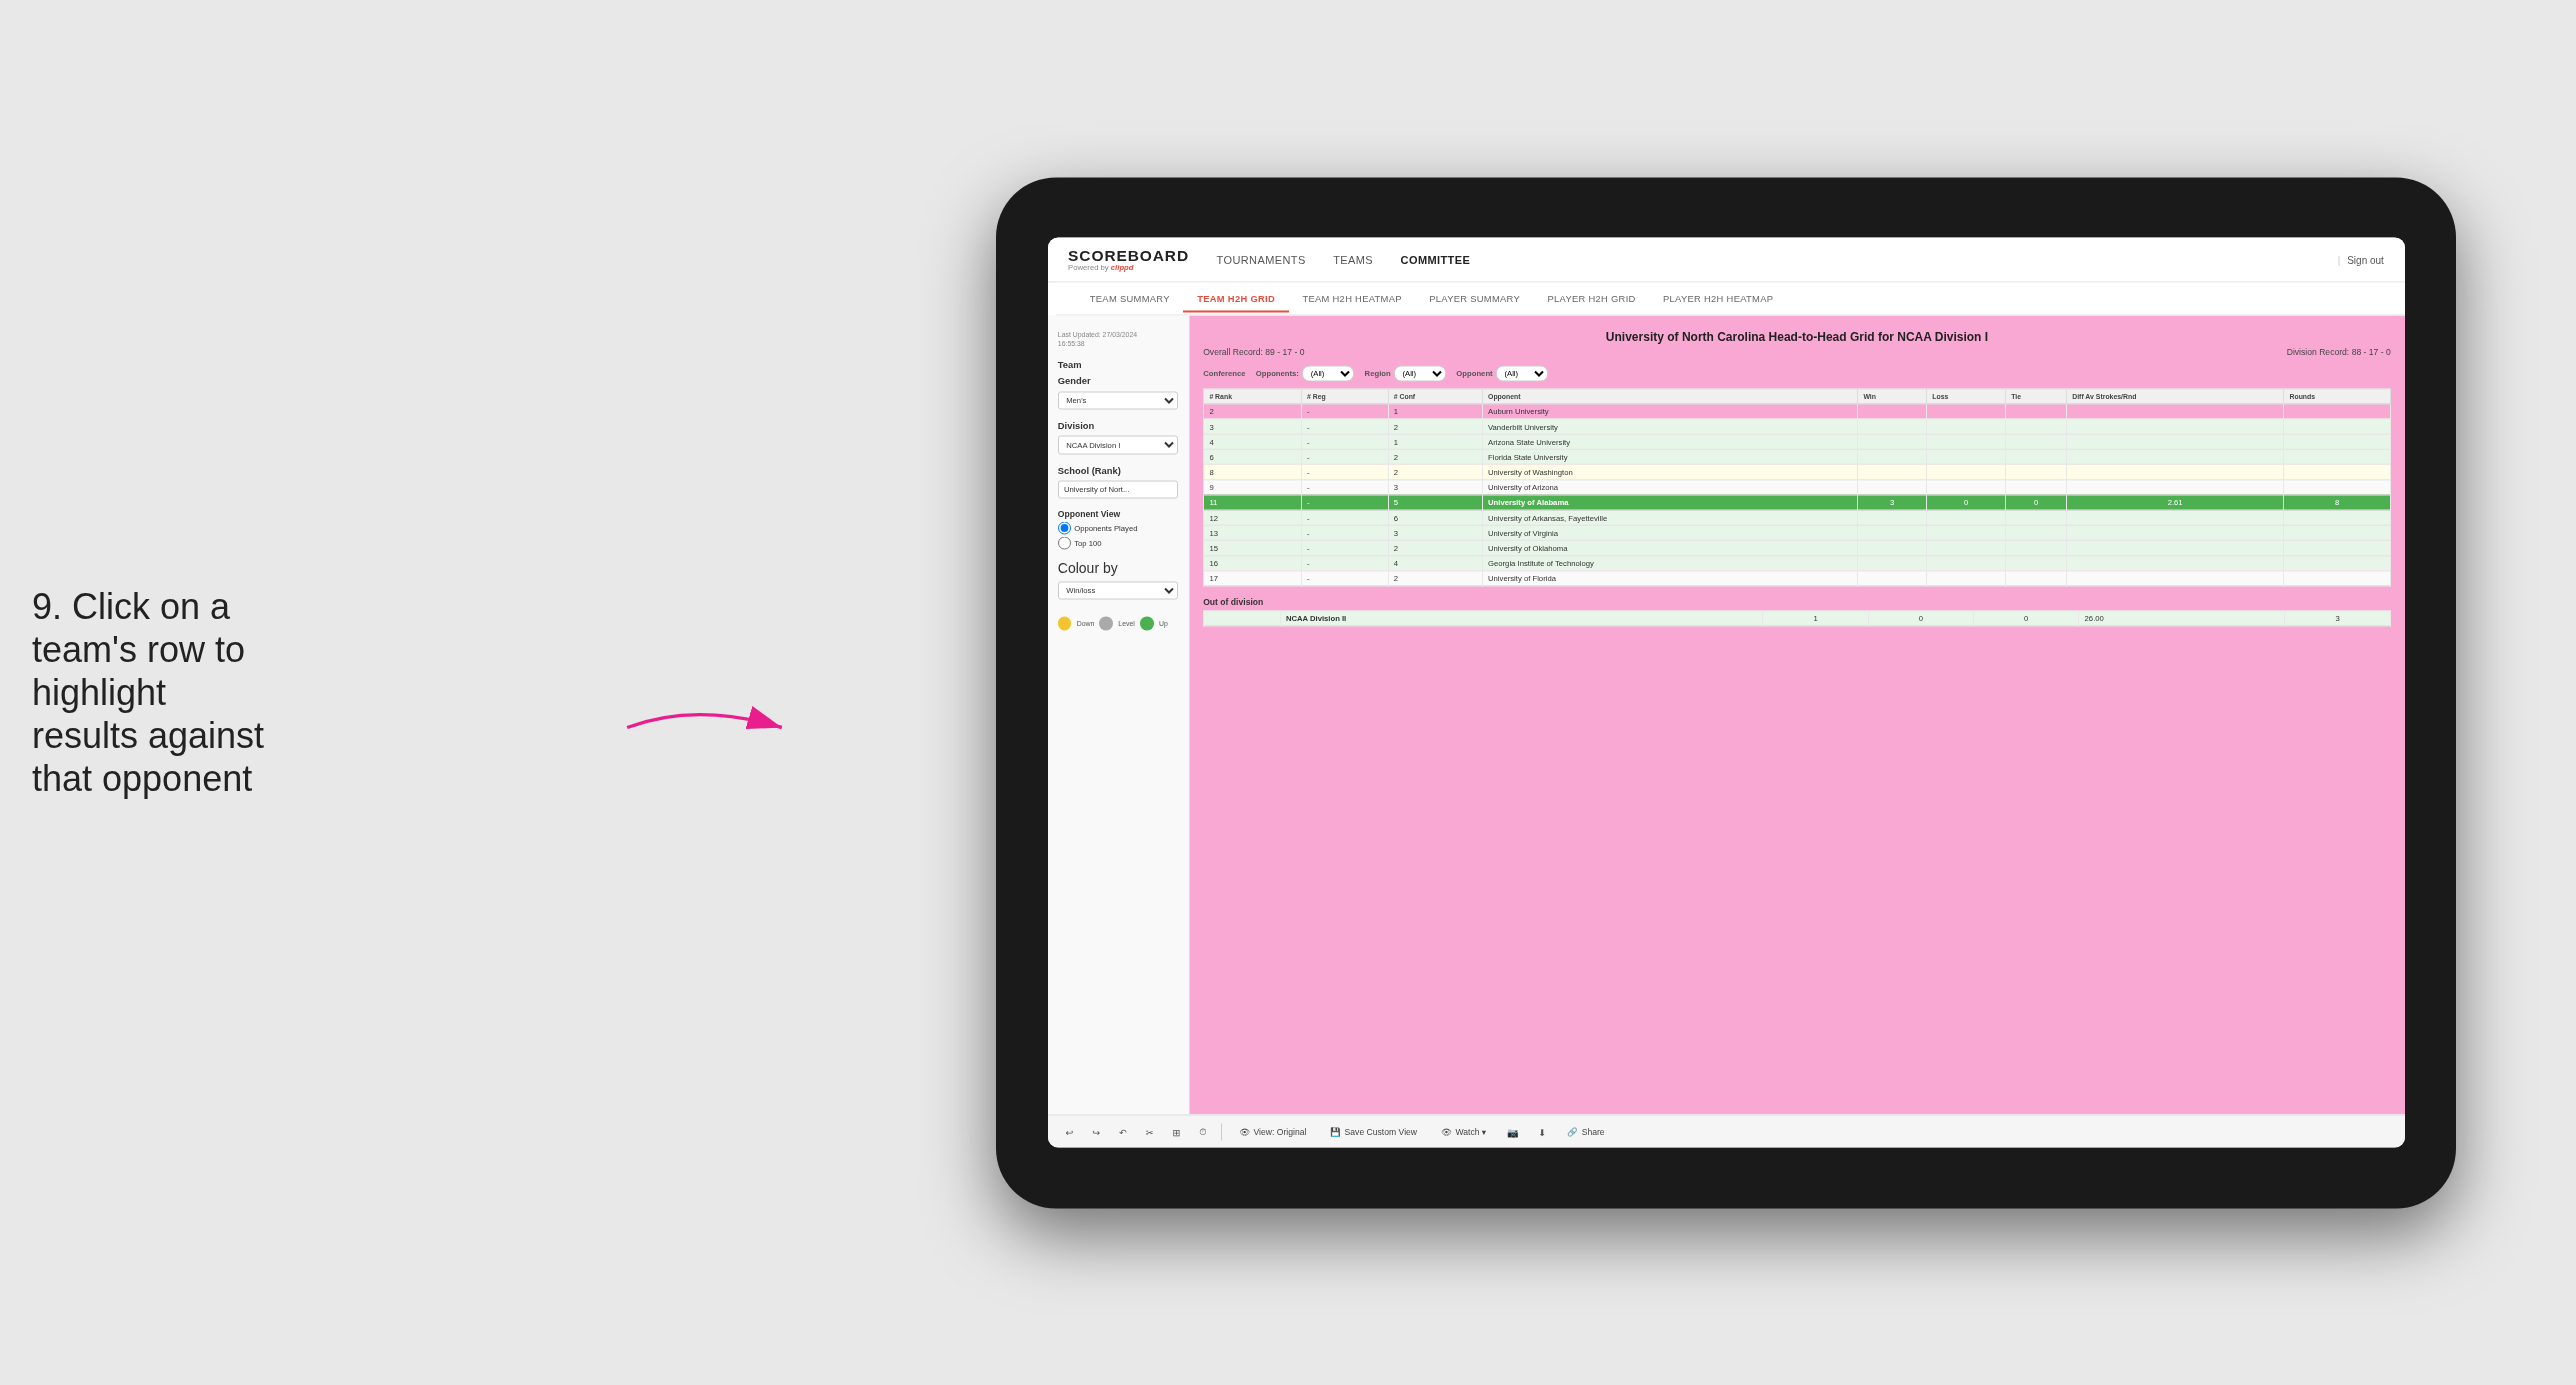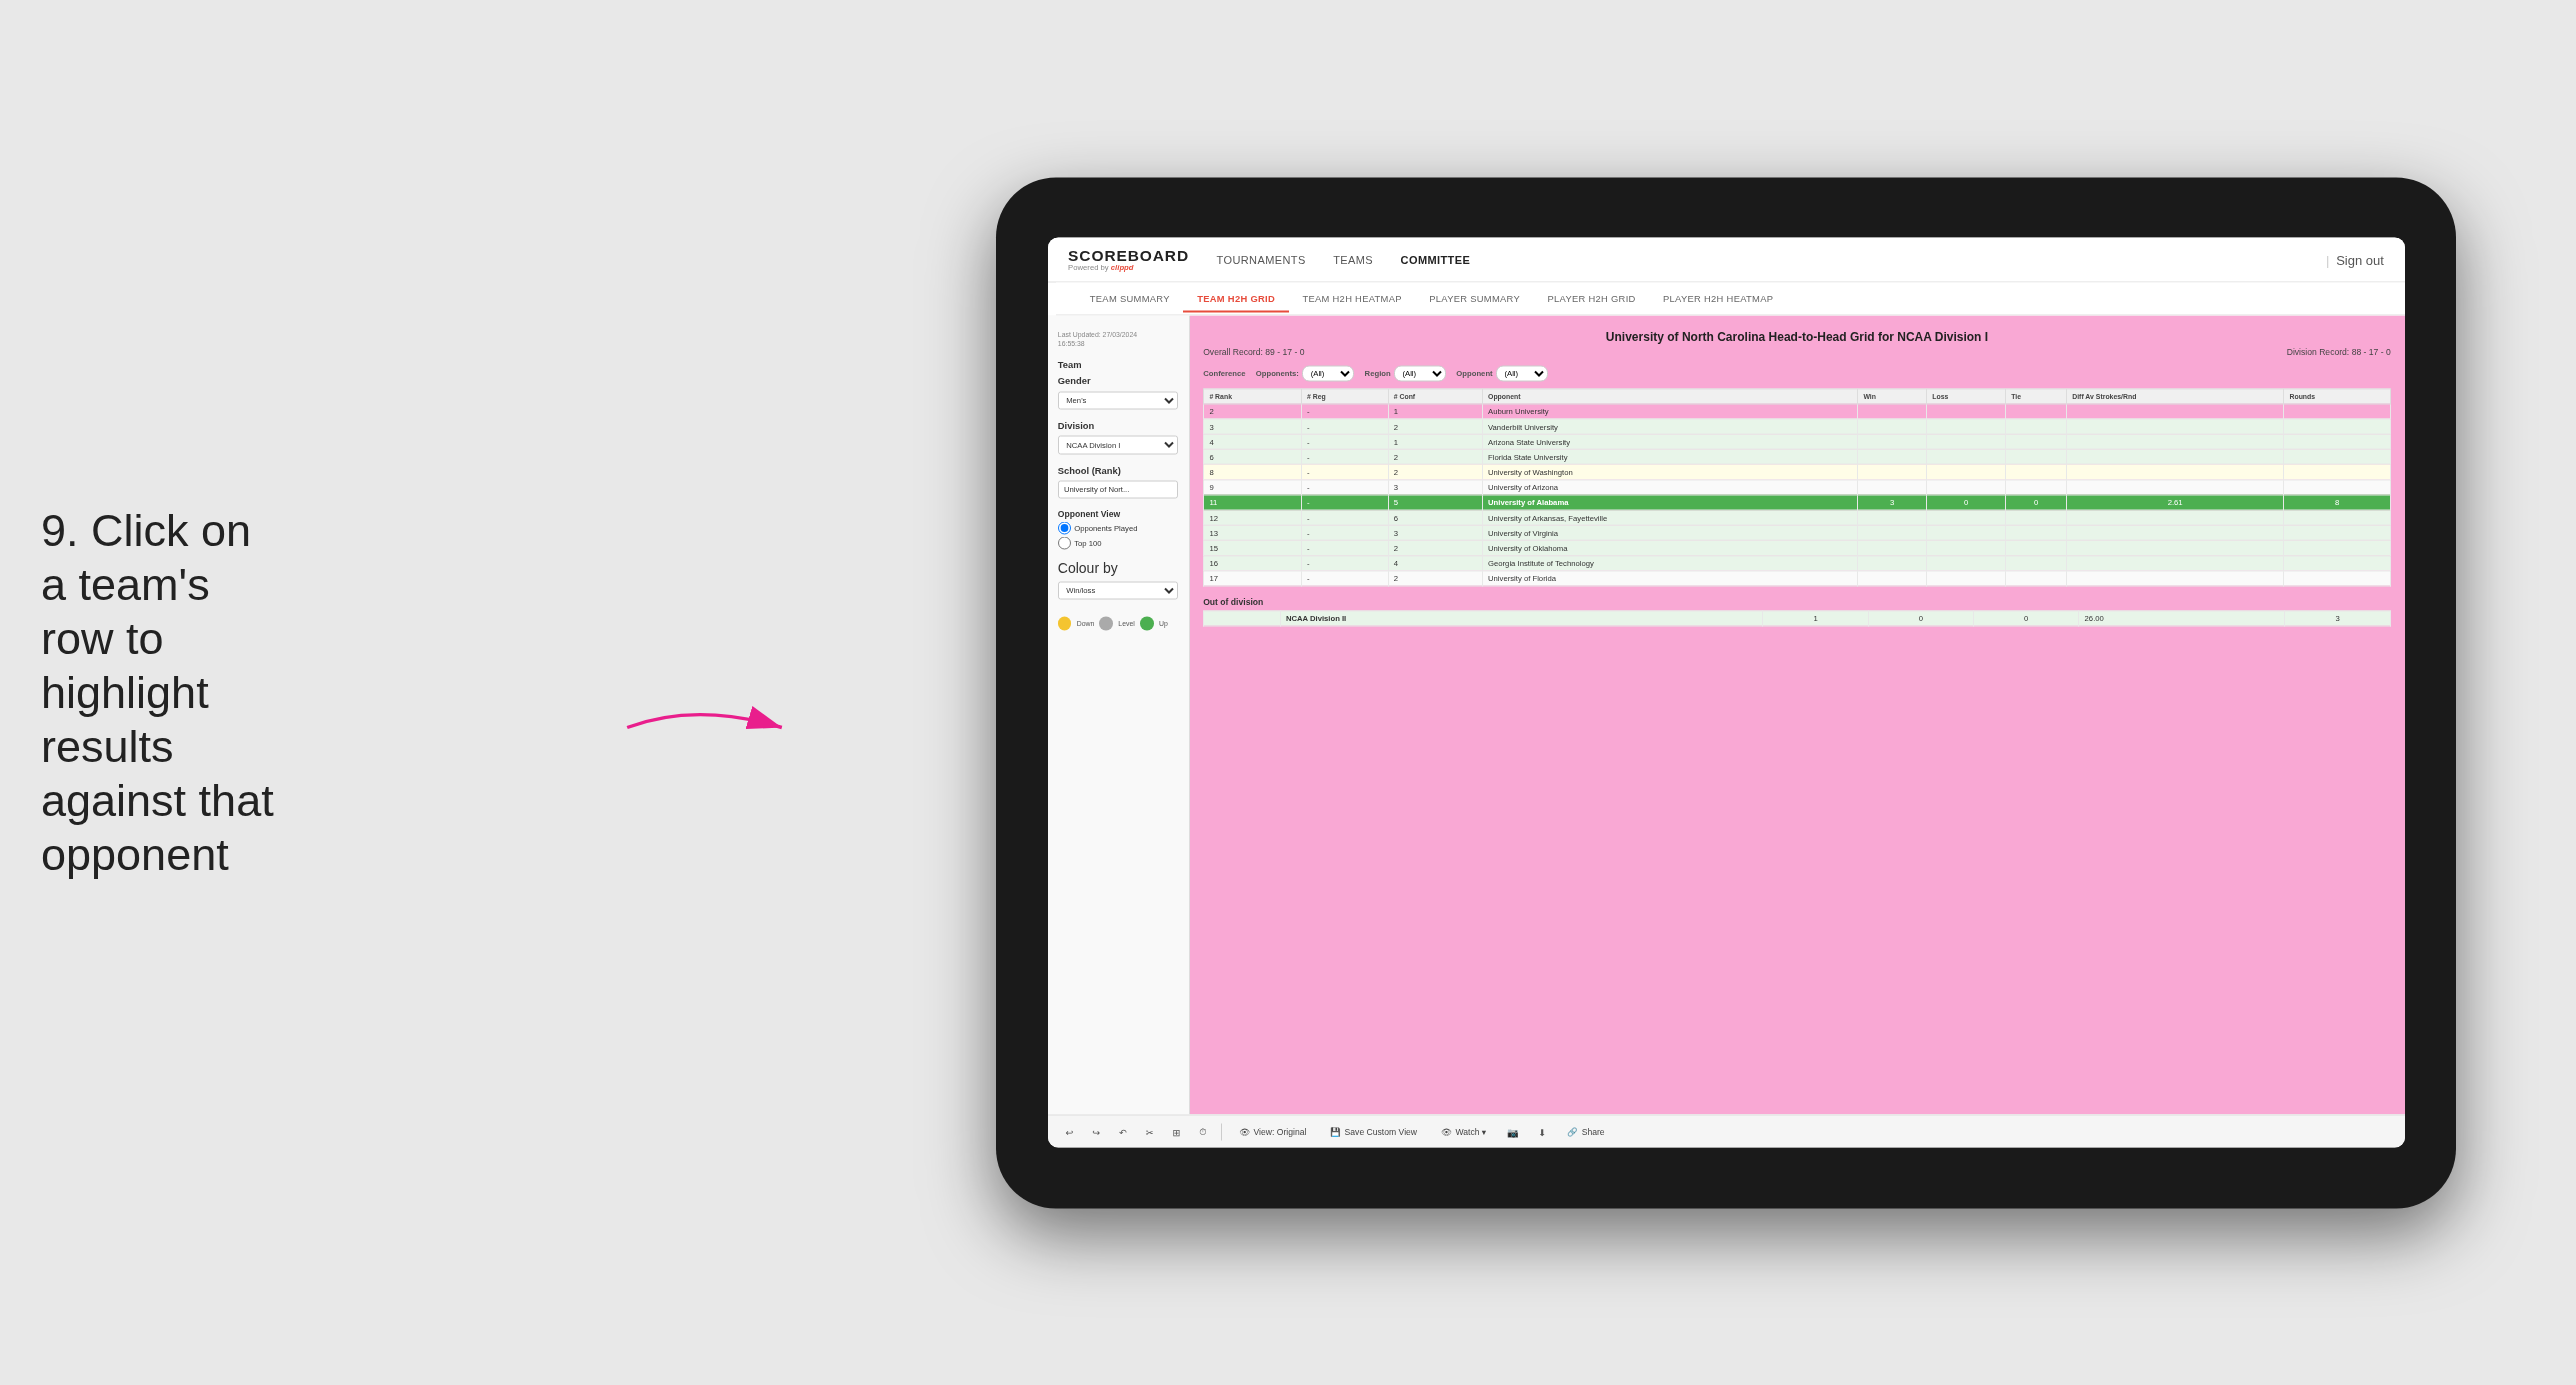--- a/index.html
+++ b/index.html
@@ -10,25 +10,25 @@
       height: 1385px;
       display: flex;
       align-items: center;
       justify-content: center;
       position: relative;
     }
 
     
     .instruction-text {
       position: absolute;
-      left: 41px;
+      left: 32px;
       top: 50%;
       transform: translateY(-50%);
       width: 241px;
-      font-size: 45px;
+      font-size: 36px;
       font-weight: 400;
       color: #222;
       line-height: 1.2;
     }
 
     
     .tablet-frame {
       width: 1460px;
       height: 1031px;
       background: #1a1a1a;
@@ -103,21 +103,21 @@
       letter-spacing: 0.4px;
       padding: 3.4px 0;
     }
 
     .nav-link.active {
       color: #222;
       font-weight: 700;
     }
 
     .nav-sign-out {
-      font-size: 13px;
+      font-size: 10px;
       color: #555;
       cursor: pointer;
       display: flex;
       align-items: center;
       gap: 6.9px;
     }
 
     .nav-sign-out::before {
       content: '|';
       color: #ccc;

